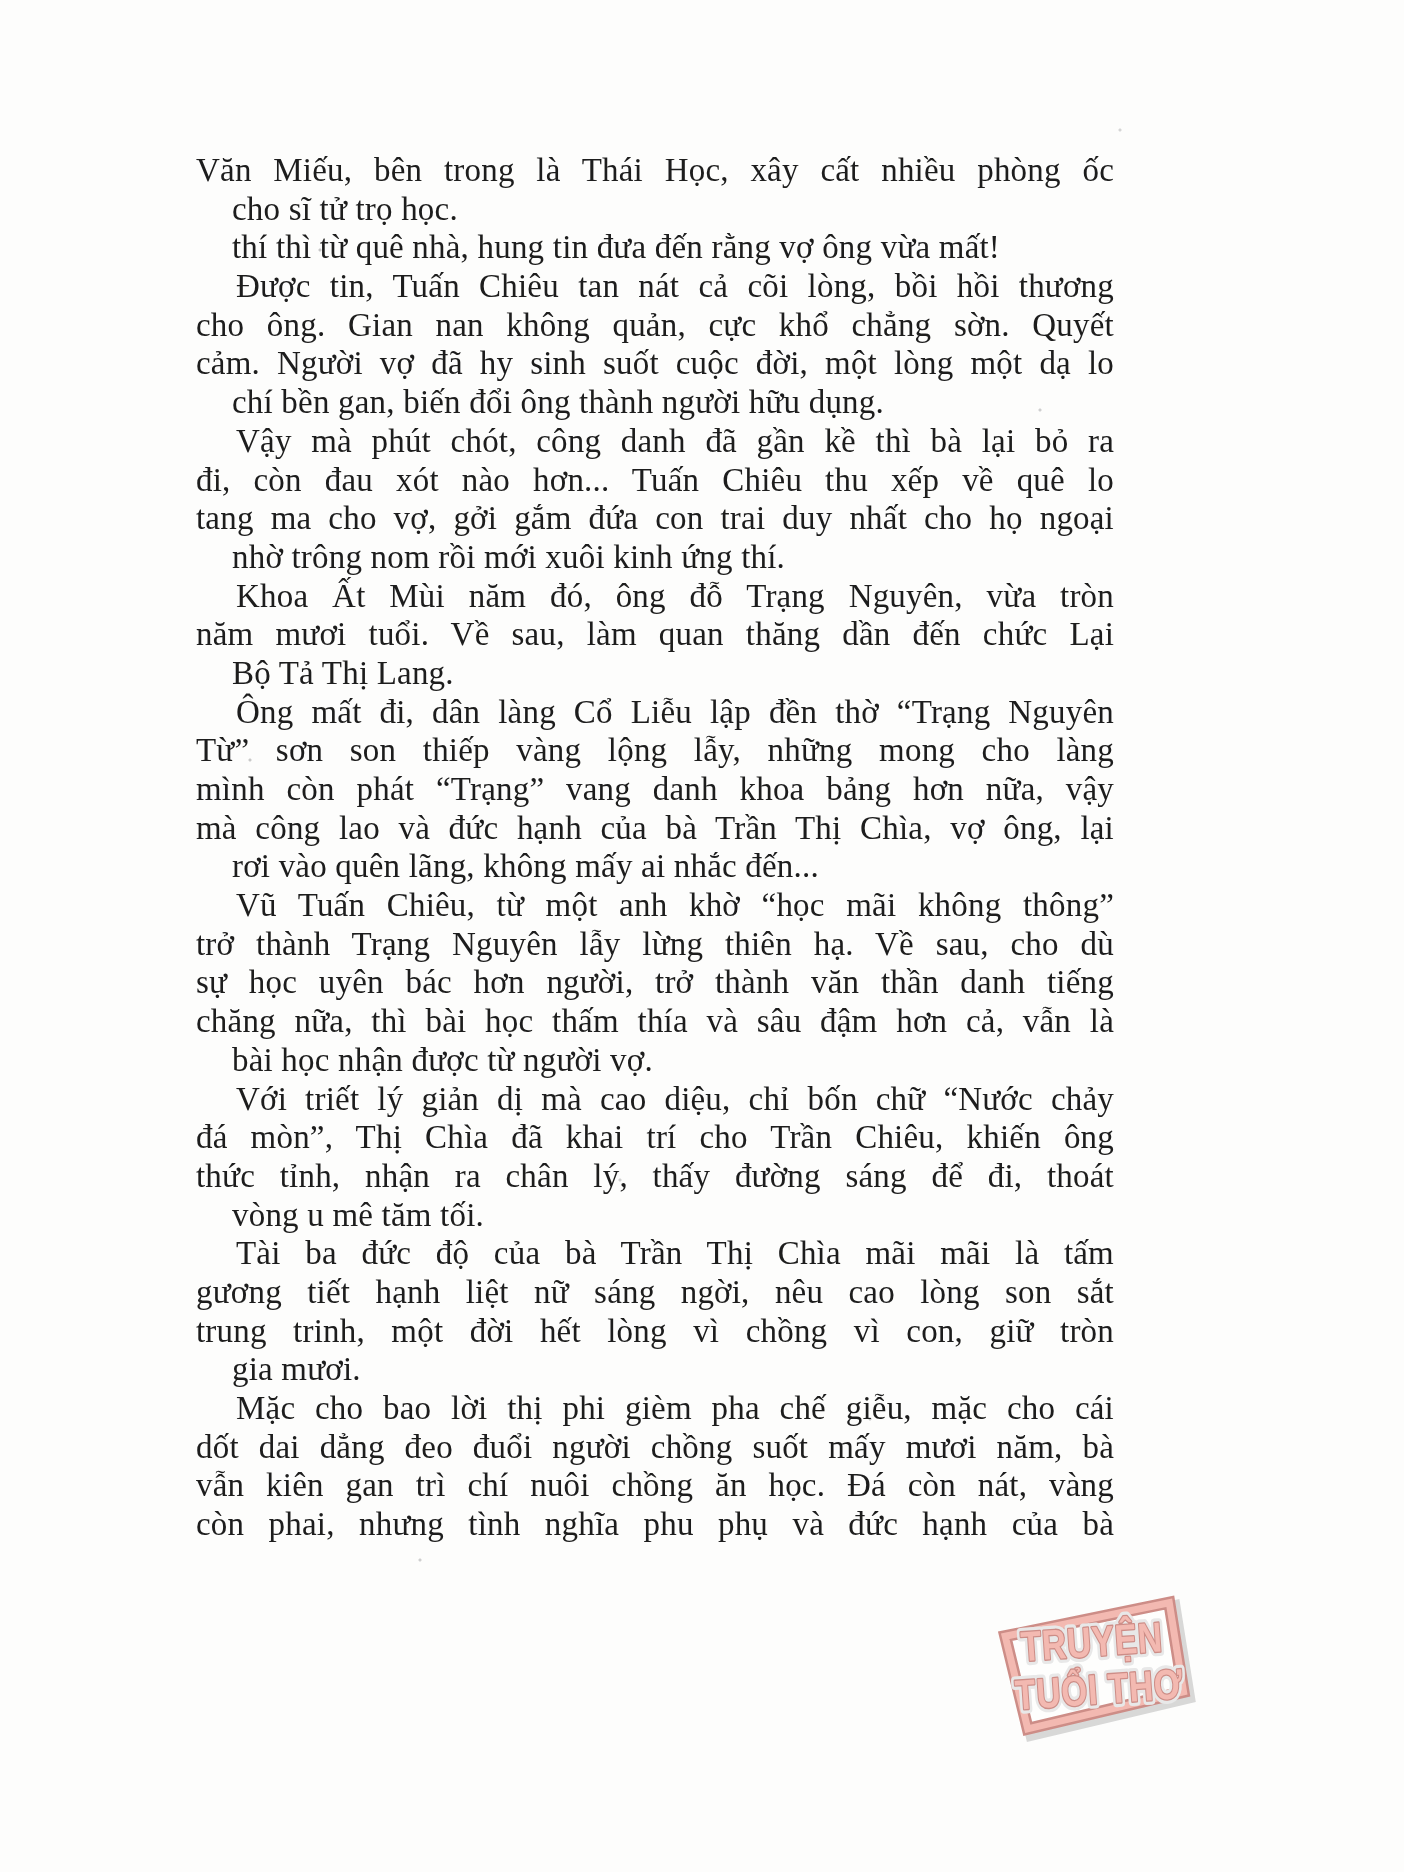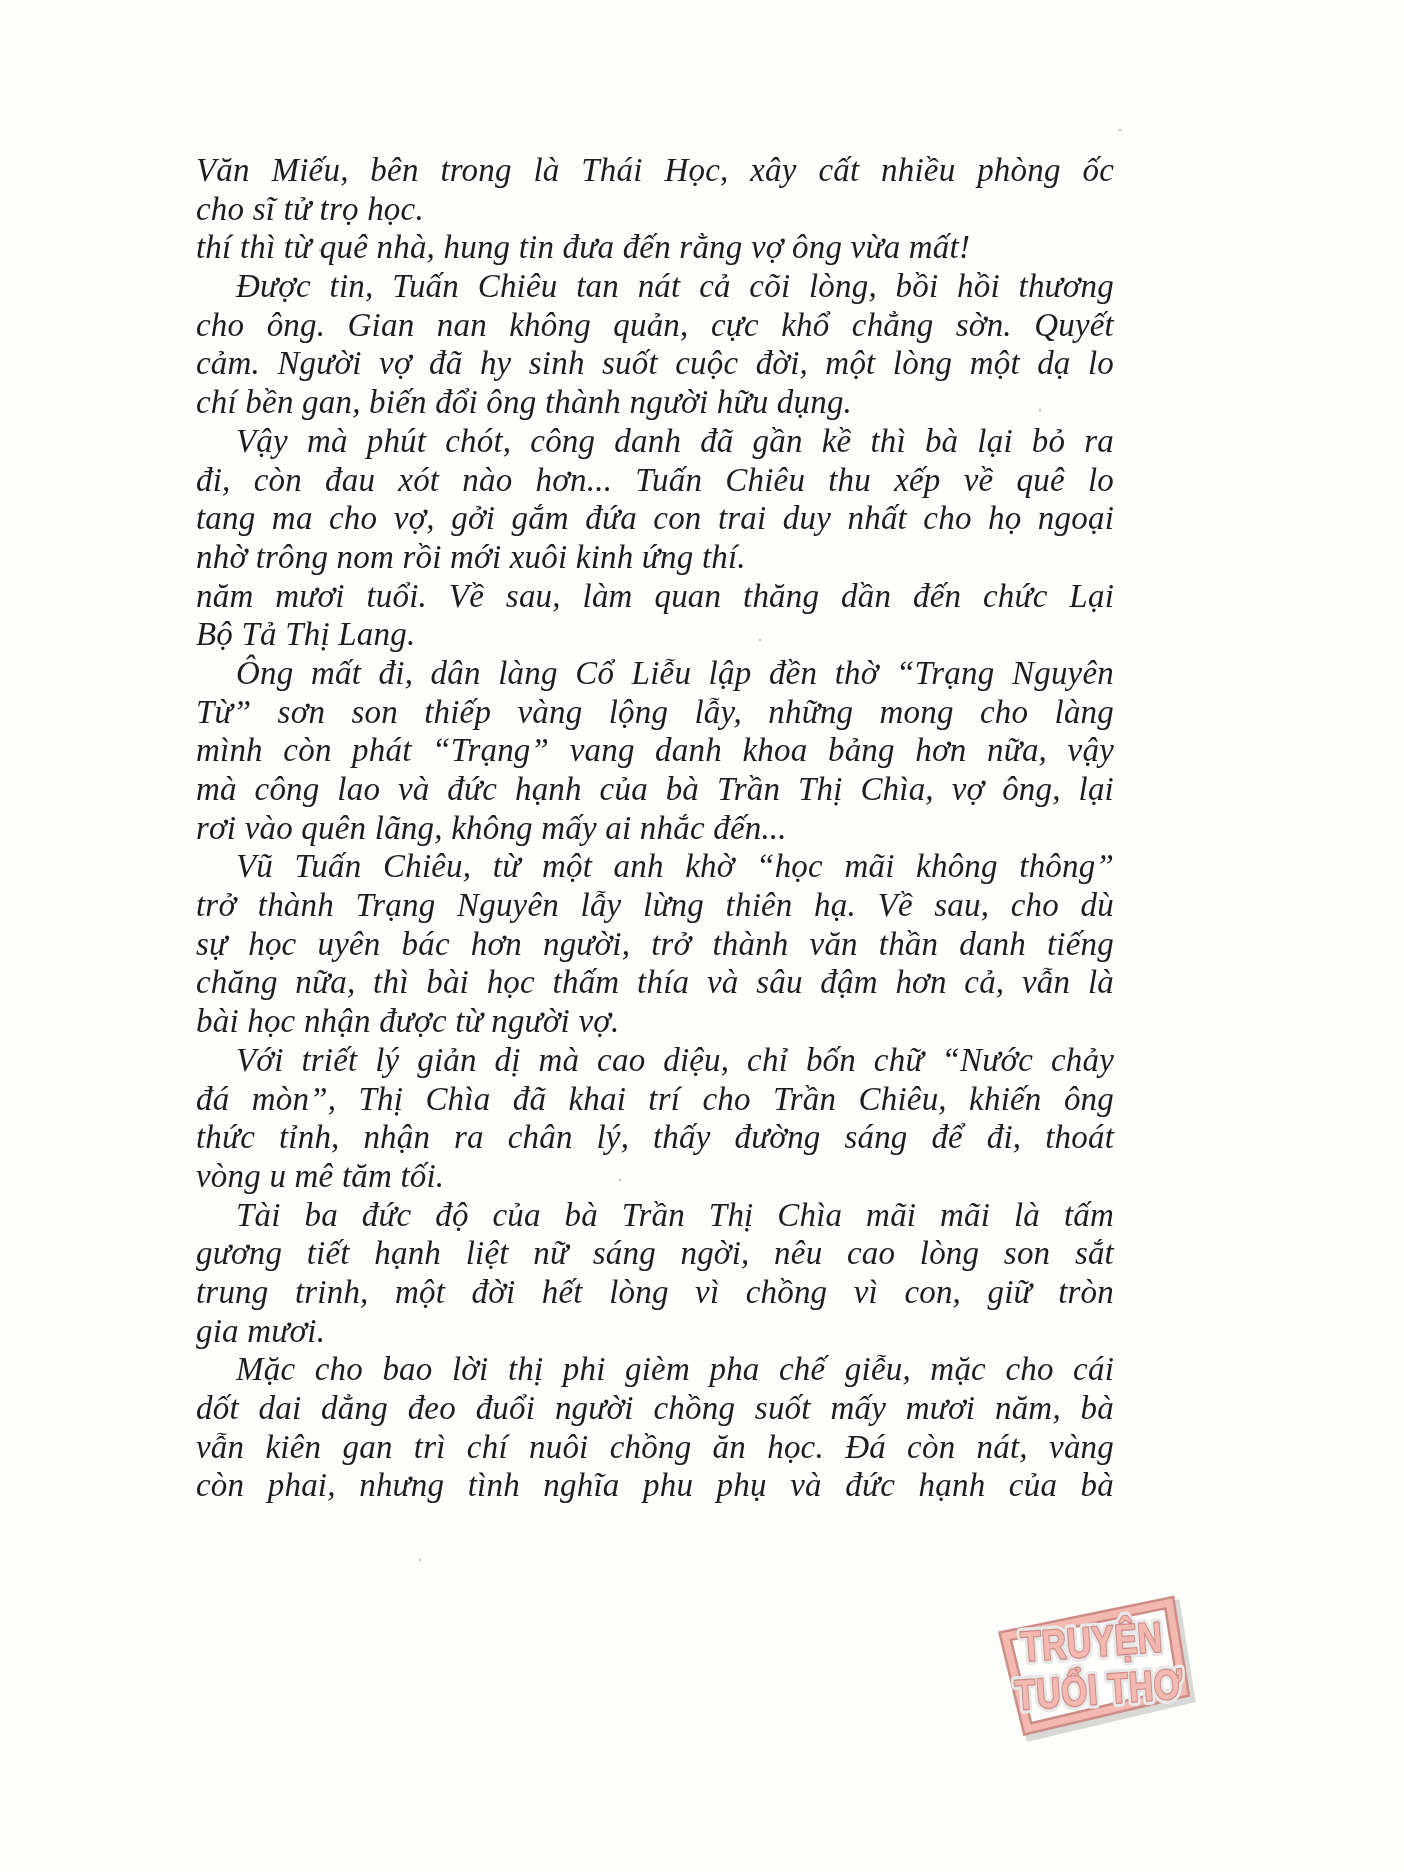--- a/index.html
+++ b/index.html
@@ -23,23 +23,23 @@
     opacity:.8;
   }
   .text-block{
     position:absolute;left:196px;top:151px;width:918px;
     color:#1d1d1d;font-size:33px;line-height:38.7px;
     letter-spacing:.2px;
   }
   .line{
     text-align:justify;
     text-align-last:justify;
-    height:38.7px;overflow:visible;white-space:nowrap;font-style:italic;
+    height:38.7px;overflow:visible;white-space:nowrap;
   }
-  .line.plast{text-align-last:left;}
+  .line.plast{text-align-last:left;margin-left:36px;}
   .line.indent{text-indent:40px;}
   
   .stamp{
     position:absolute;left:998px;top:1594px;width:196px;height:158px;
     opacity:.62;transform:rotate(-4deg);
   }
   .stamp svg{width:100%;height:100%;}
   .stamp text{
     font-family:"Liberation Sans",sans-serif;font-weight:bold;
     letter-spacing:1px;
@@ -56,20 +56,21 @@
       <div class="line plast">cho sĩ tử trọ học.</div>
       <div class="line plast">thí thì từ quê nhà, hung tin đưa đến rằng vợ ông vừa mất!</div>
       <div class="line indent">Được tin, Tuấn Chiêu tan nát cả cõi lòng, bồi hồi thương</div>
       <div class="line">cho ông. Gian nan không quản, cực khổ chẳng sờn. Quyết</div>
       <div class="line">cảm. Người vợ đã hy sinh suốt cuộc đời, một lòng một dạ lo</div>
       <div class="line plast">chí bền gan, biến đổi ông thành người hữu dụng.</div>
       <div class="line indent">Vậy mà phút chót, công danh đã gần kề thì bà lại bỏ ra</div>
       <div class="line">đi, còn đau xót nào hơn... Tuấn Chiêu thu xếp về quê lo</div>
       <div class="line">tang ma cho vợ, gởi gắm đứa con trai duy nhất cho họ ngoại</div>
       <div class="line plast">nhờ trông nom rồi mới xuôi kinh ứng thí.</div>
+      <div class="line indent">Khoa Ất Mùi năm đó, ông đỗ Trạng Nguyên, vừa tròn</div>
       <div class="line">năm mươi tuổi. Về sau, làm quan thăng dần đến chức Lại</div>
       <div class="line plast">Bộ Tả Thị Lang.</div>
       <div class="line indent">Ông mất đi, dân làng Cổ Liễu lập đền thờ “Trạng Nguyên</div>
       <div class="line">Từ” sơn son thiếp vàng lộng lẫy, những mong cho làng</div>
       <div class="line">mình còn phát “Trạng” vang danh khoa bảng hơn nữa, vậy</div>
       <div class="line">mà công lao và đức hạnh của bà Trần Thị Chìa, vợ ông, lại</div>
       <div class="line plast">rơi vào quên lãng, không mấy ai nhắc đến...</div>
       <div class="line indent">Vũ Tuấn Chiêu, từ một anh khờ “học mãi không thông”</div>
       <div class="line">trở thành Trạng Nguyên lẫy lừng thiên hạ. Về sau, cho dù</div>
       <div class="line">sự học uyên bác hơn người, trở thành văn thần danh tiếng</div>

